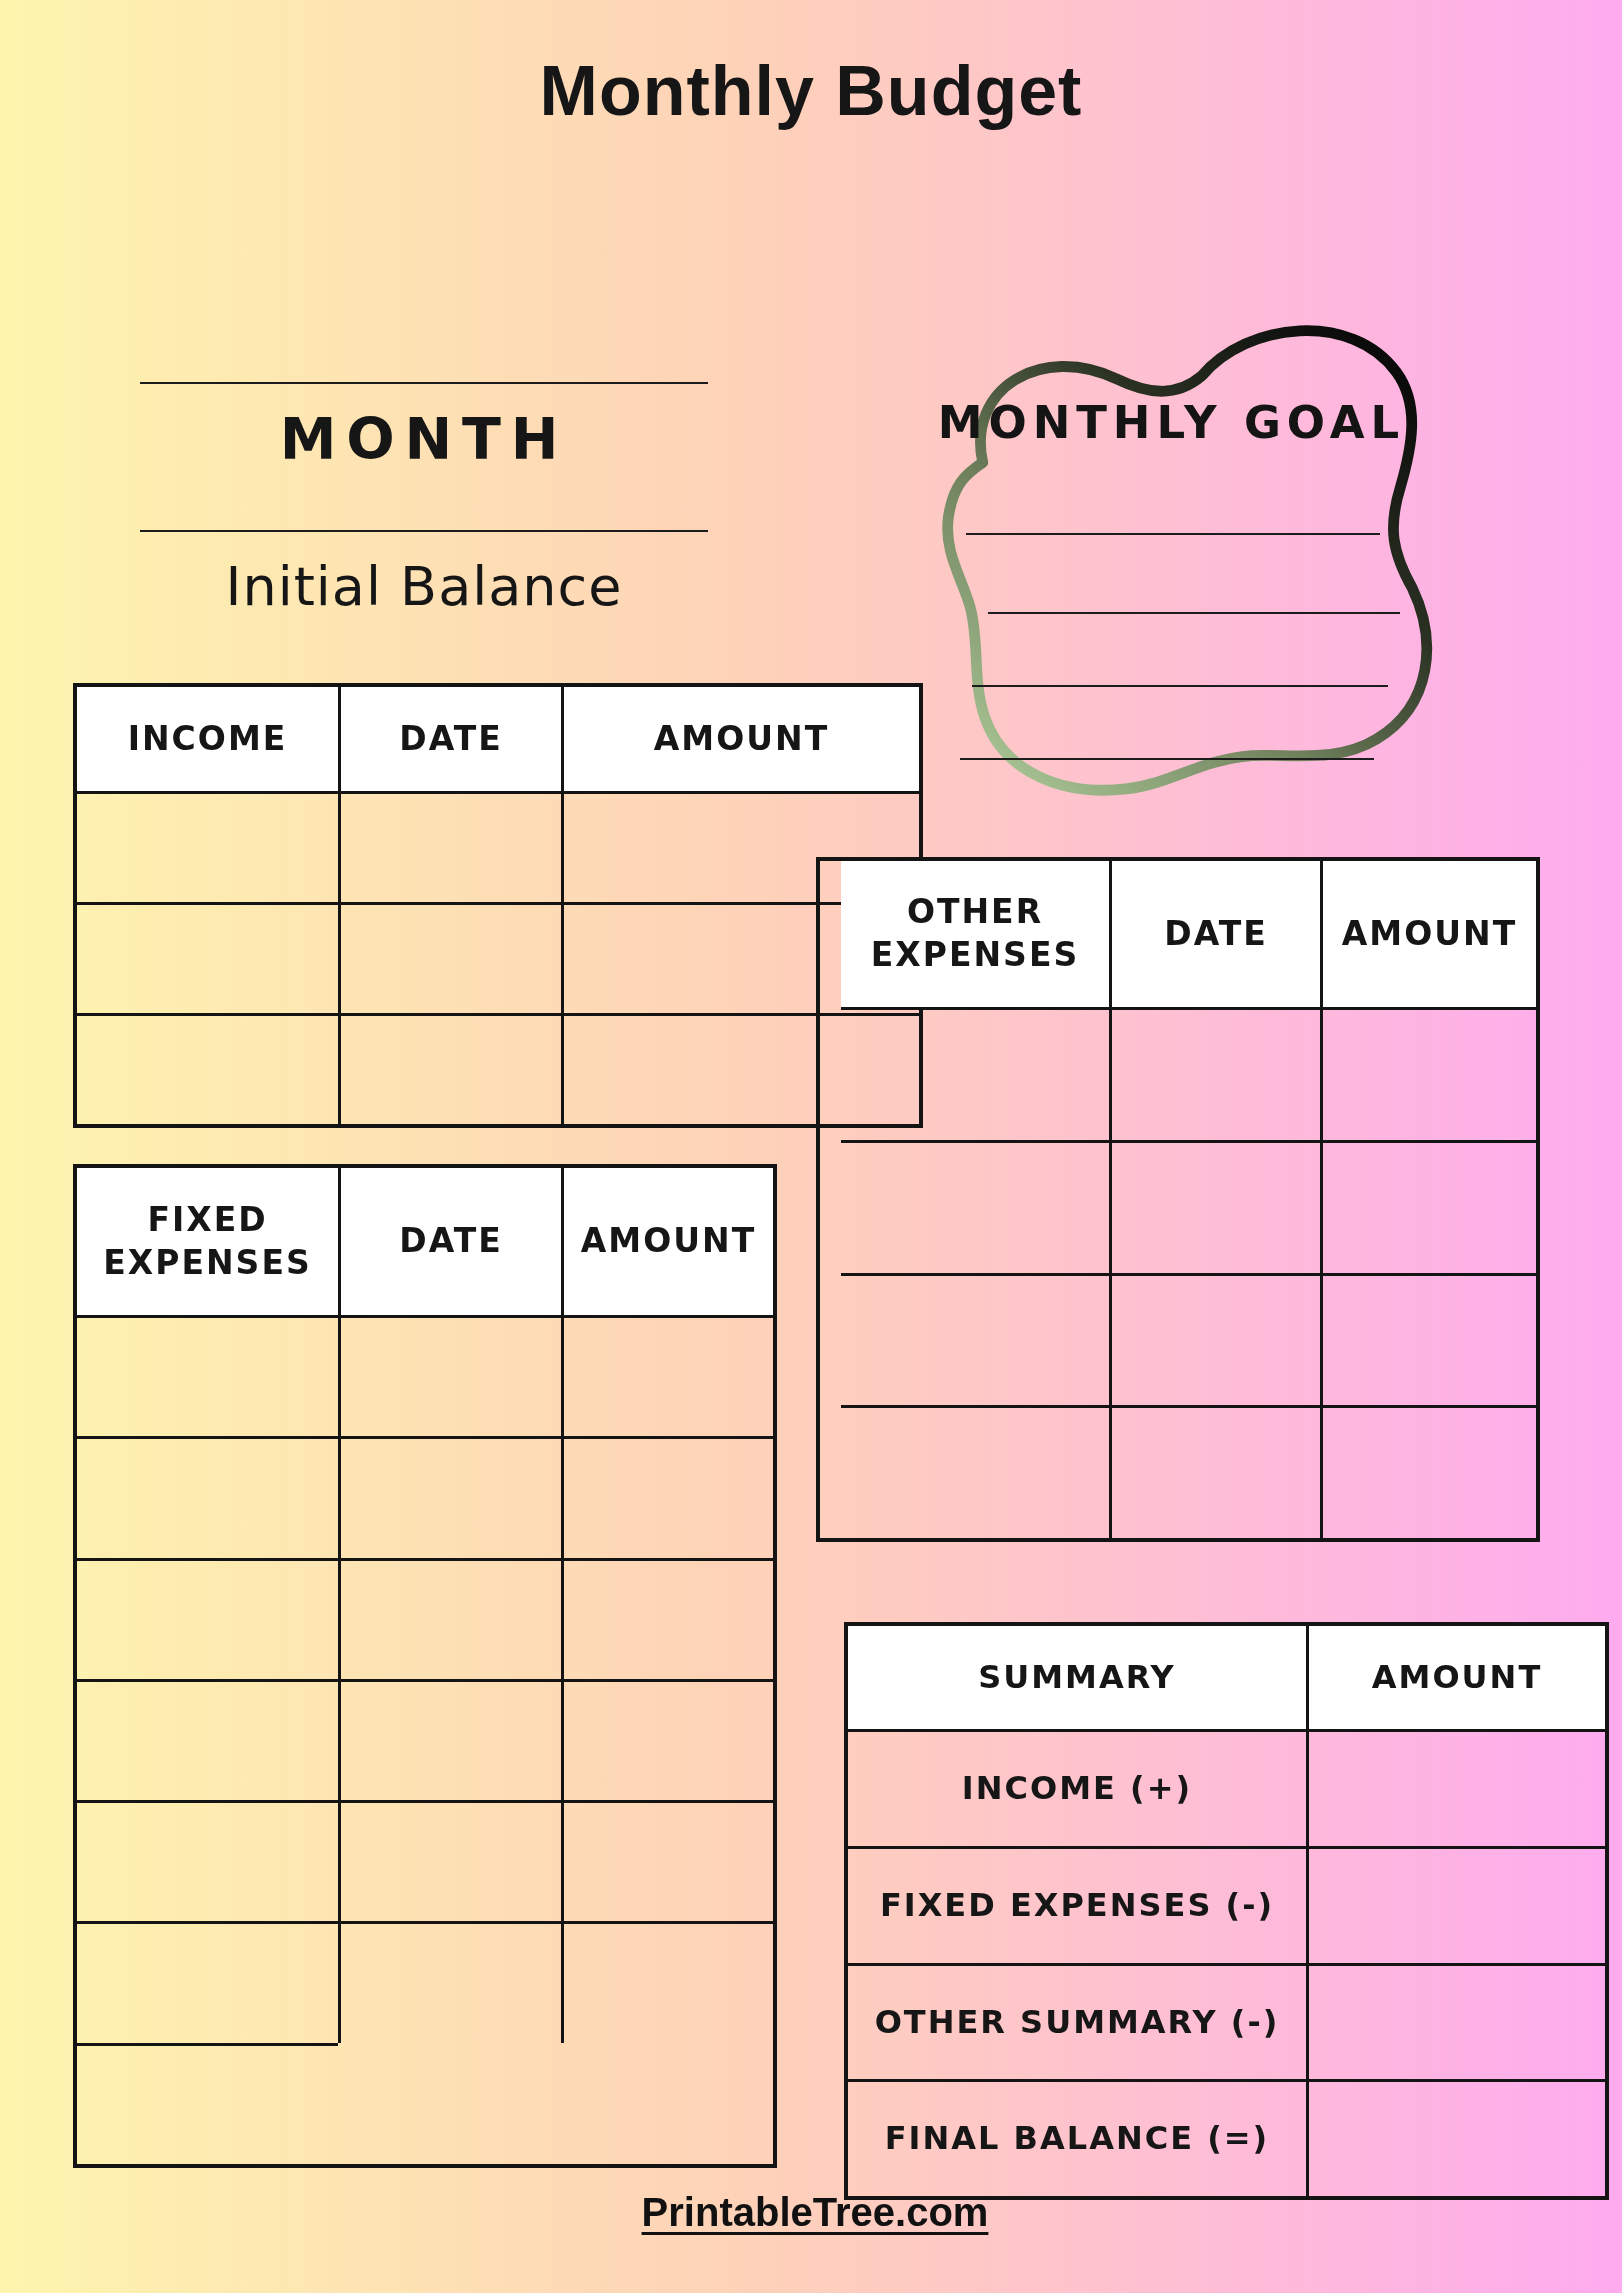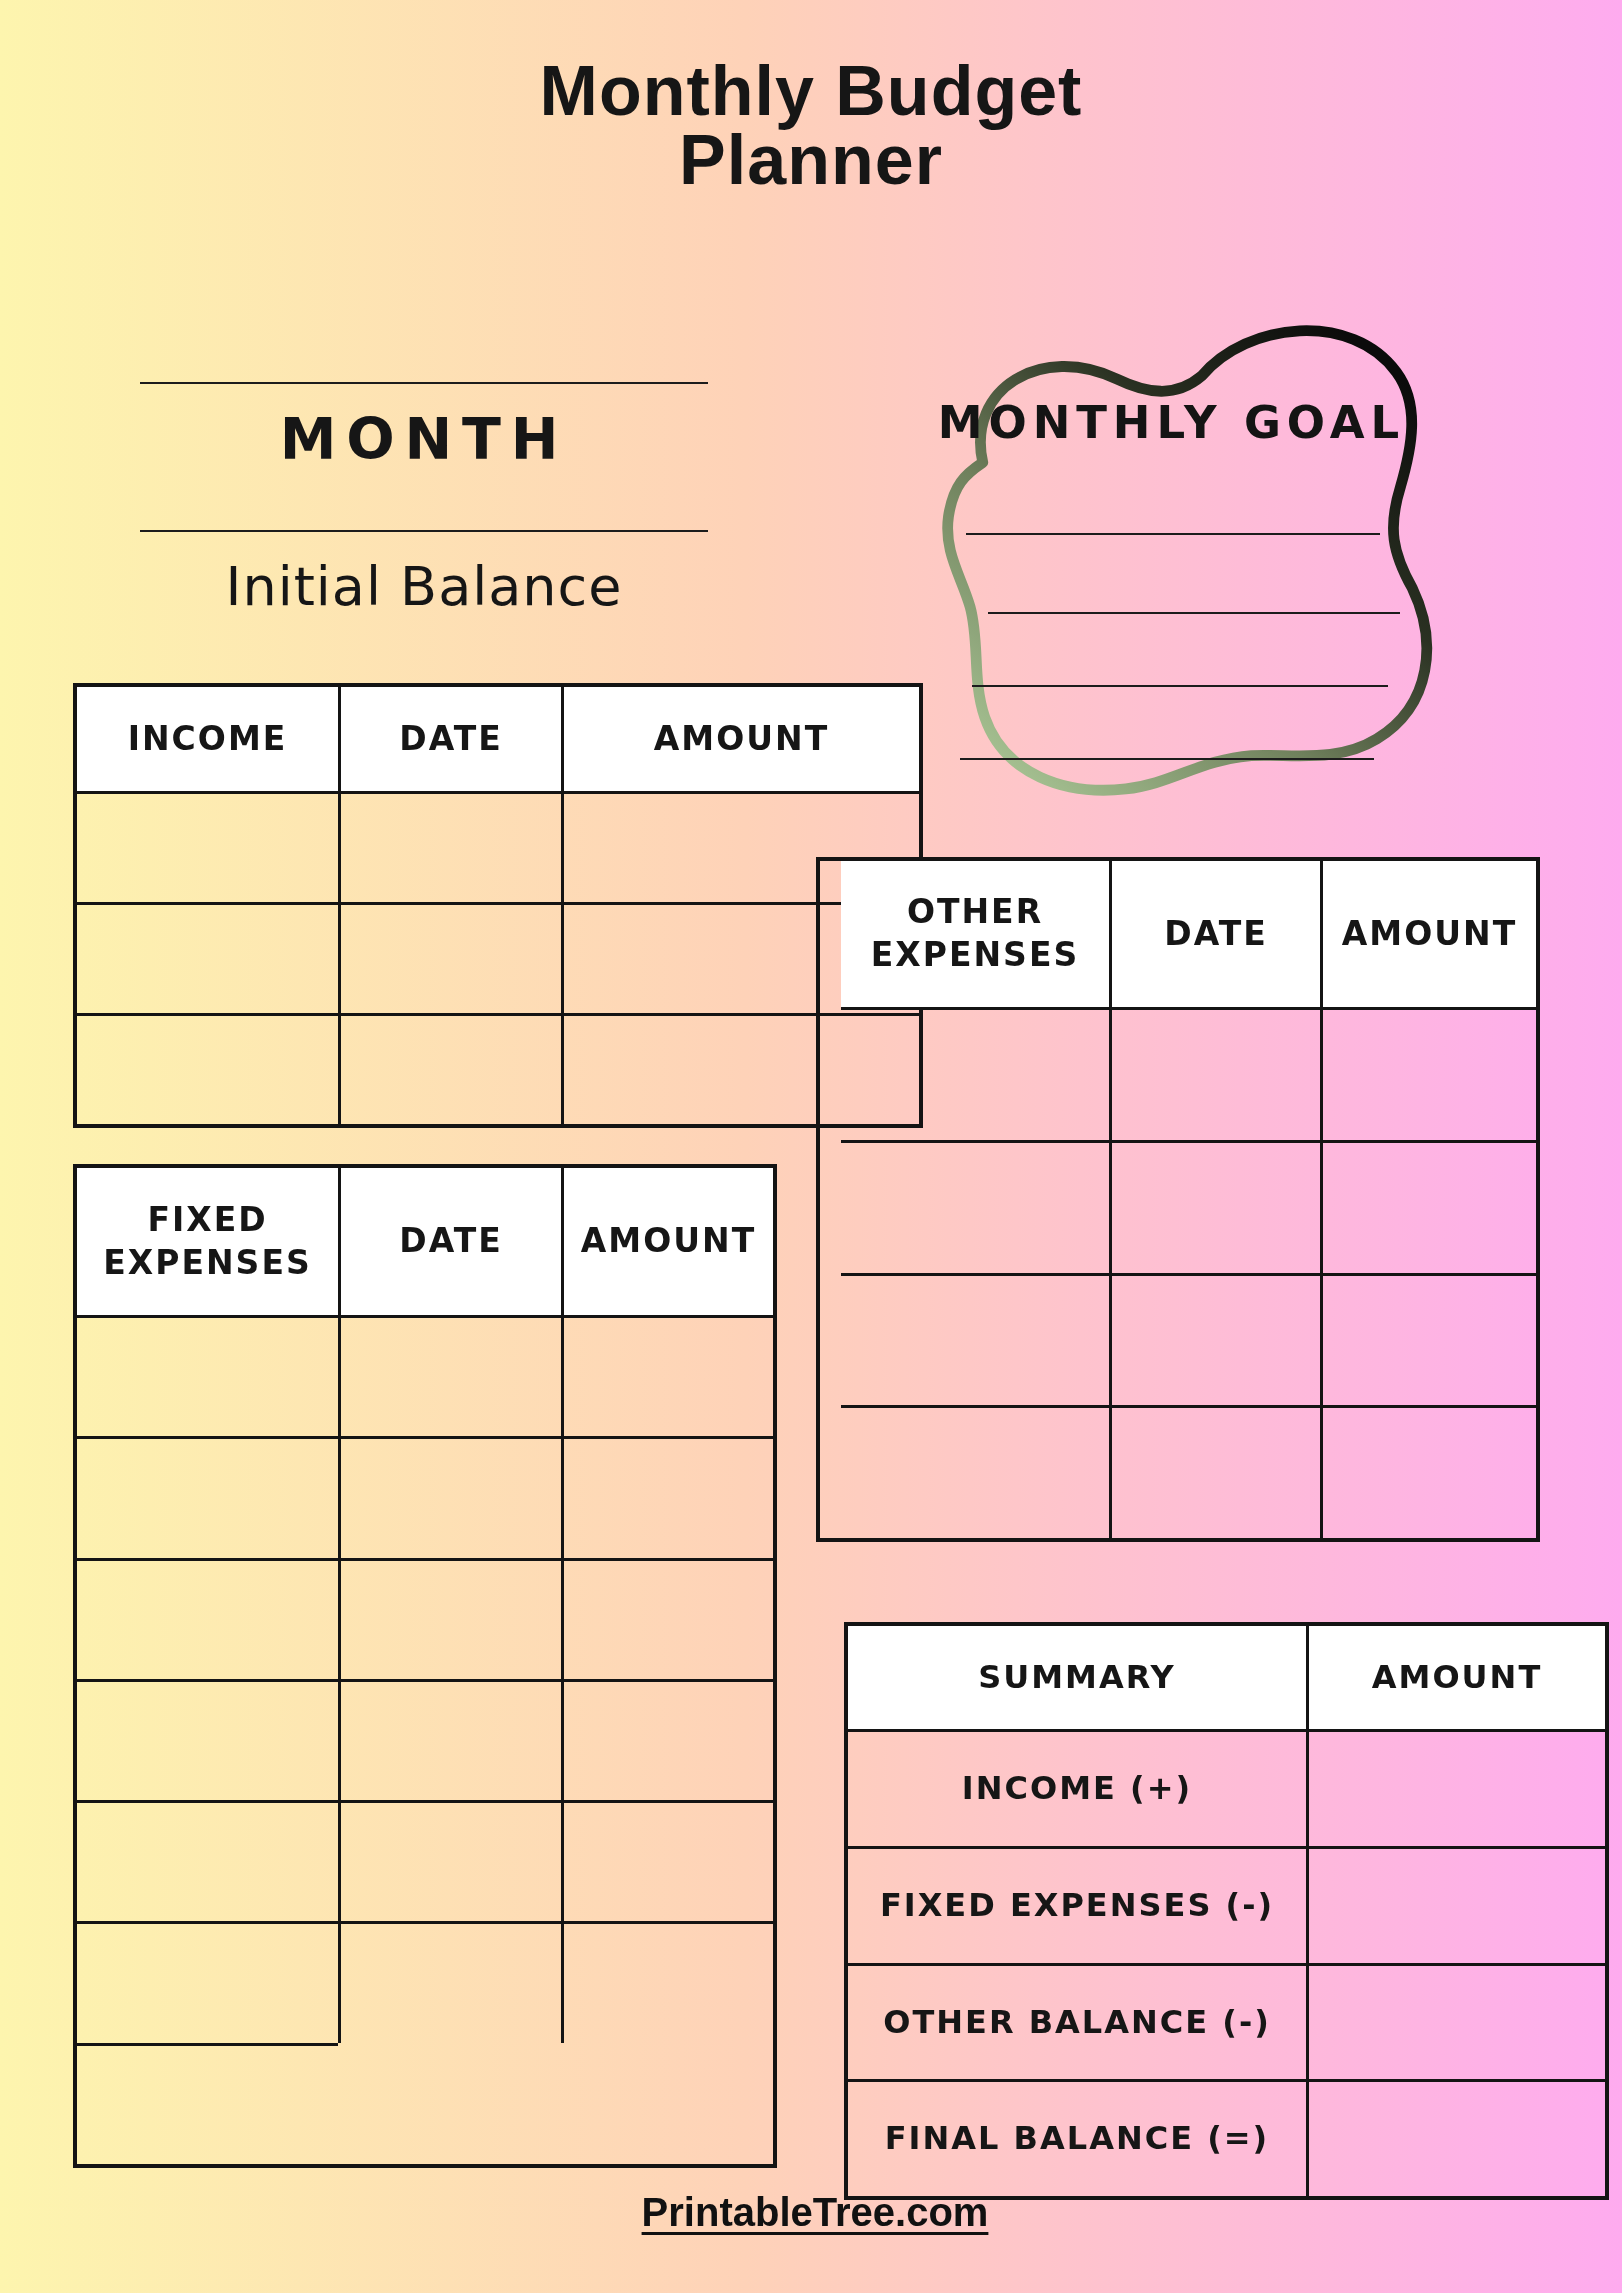--- a/index.html
+++ b/index.html
@@ -72,21 +72,20 @@
   }
   .footer a{color:#111;text-decoration:underline;text-underline-offset:5.9px;text-decoration-thickness:2.9px;margin-left:8px;}
 </style>
 </head>
 <body>
 
 <div class="page">
 
   <div class="title">
     <div>Monthly Budget</div>
-    <div>Planner</div>
   </div>
 
   <div class="month-line line-1"></div>
   <div class="month-label">MONTH</div>
   <div class="month-line line-2"></div>
   <div class="balance-label">Initial Balance</div>
 
   <div class="goal-wrap">
     <svg width="603" height="549" viewBox="0 0 615 560">
       <defs>
@@ -176,21 +175,21 @@
     <div class="cell"></div>
   </div>
 
   <div class="tbl t2 tbl-summary">
     <div class="cell hc">SUMMARY</div>
     <div class="cell hc">AMOUNT</div>
     <div class="cell">INCOME (+)</div>
     <div class="cell"></div>
     <div class="cell">FIXED EXPENSES (-)</div>
     <div class="cell"></div>
-    <div class="cell">OTHER BALANCE (-)</div>
+    <div class="cell">OTHER SUMMARY (-)</div>
     <div class="cell"></div>
     <div class="cell">FINAL BALANCE (=)</div>
     <div class="cell"></div>
   </div>
 
   <div class="footer">
     <a href="#">PrintableTree.com</a>
   </div>
 
 </div>

